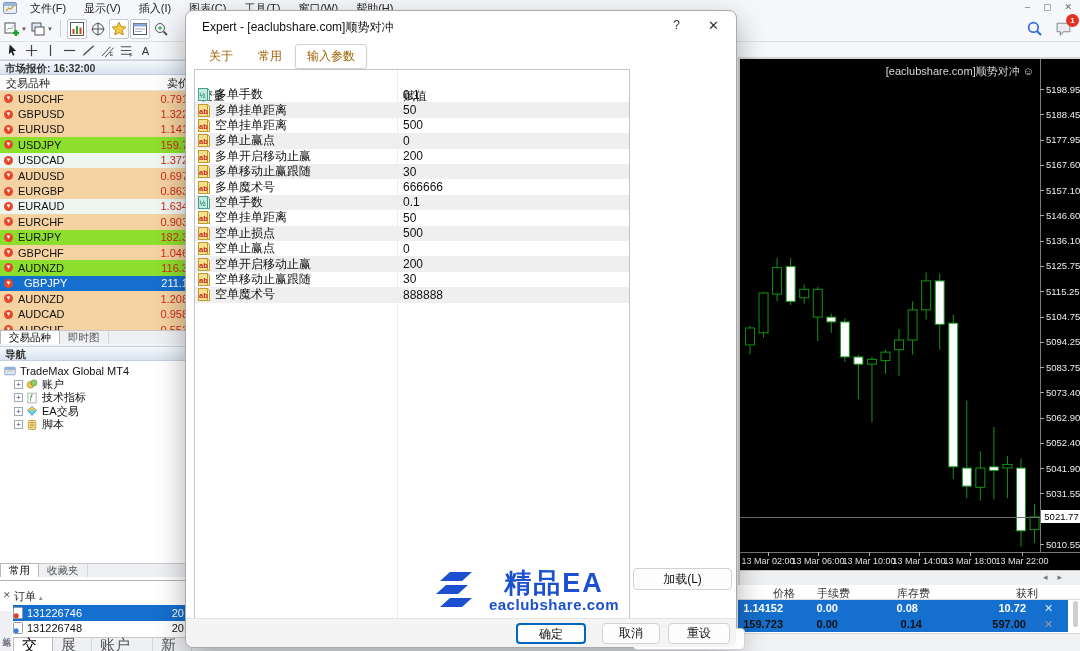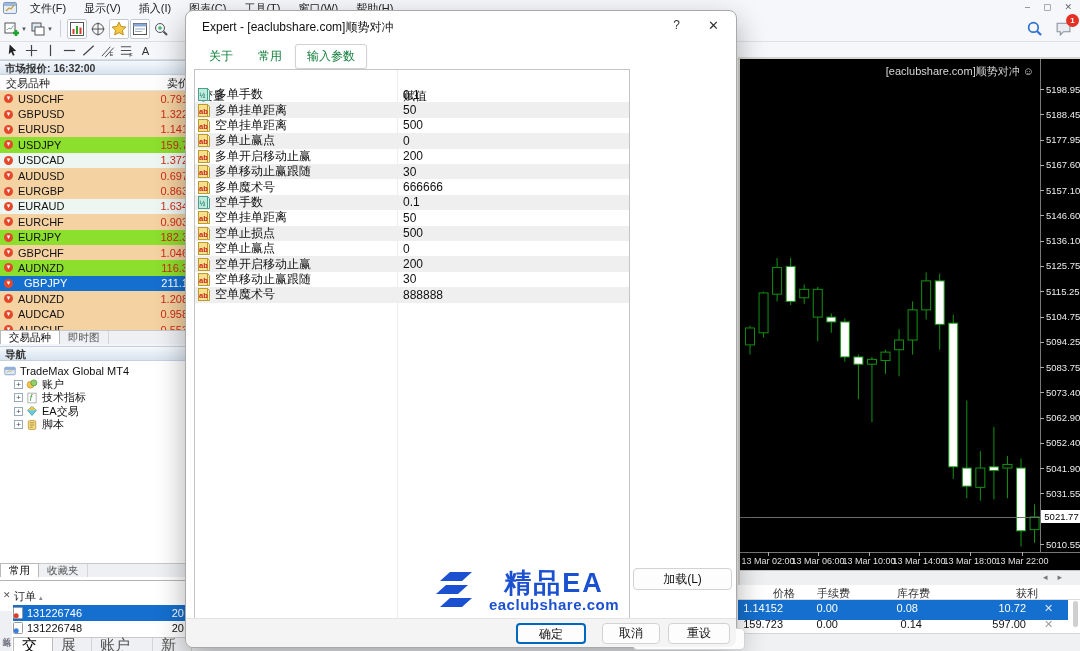--- a/index.html
+++ b/index.html
@@ -76,34 +76,34 @@
 .cur-line { position:absolute; left:0; width:300px; height:1px; background:#6f6f6f; }
 .txlabel { position:absolute; top:497px; color:#e0e0e0; font-size:9px; transform:translateX(-50%); white-space:nowrap; }
 .txtick { position:absolute; top:493px; width:1px; height:4px; background:#aaa; }
 .chart-scroll { position:absolute; left:0; right:0; bottom:0; height:15px; background:#eef0f2; border-top:1px solid #c6c6c6; }
 .cs-arrows { position:absolute; right:8px; top:1px; color:#777; font-size:9px; letter-spacing:10px; }
 
 
 .term-right { position:absolute; left:738px; top:585px; width:342px; height:66px; background:#fff; font-size:11px; }
 .tr-head { position:absolute; top:0; left:0; right:0; height:15px; border-bottom:1px solid #dcdcdc; color:#333; }
 .tr-head span, .tr-cell { position:absolute; text-align:right; }
-.tr-row { position:absolute; left:0; height:20px; line-height:16px; width:330px; }
+.tr-row { position:absolute; left:0; height:32px; line-height:16px; width:330px;font-weight:bold; }
 .tr-row.sel { background:#156fce; color:#fff; }
 .tr-close { position:absolute; left:306px; color:#9a9a9a; font-size:11px; }
 .tr-row.sel .tr-close { color:#dce7f5; }
 .tr-scroll { position:absolute; right:2px; top:16px; width:5px; height:26px; background:#cfcfcf; border-radius:3px; }
 .tr-below { position:absolute; left:0; right:0; top:48px; bottom:0; background:#f0f1f3; border-top:1px solid #d8d8d8; }
 
 
 .dialog { position:absolute; left:185px; top:10px; width:552px; height:638px; background:#fff; border:1px solid #a9a9a9; border-radius:8px; box-shadow:0 12px 30px rgba(0,0,0,.32); }
 .dlg-title { position:absolute; top:8px; left:16px; font-size:12px; color:#111; }
 .dlg-help { position:absolute; top:7px; right:56px; font-size:12px; color:#333; }
 .dlg-close { position:absolute; top:7px; right:17px; font-size:13px; color:#333; }
 .dlg-tabs { position:absolute; top:33px; left:11px; display:flex; font-size:12px; }
-.dlg-tab { padding:3px 11px; color:#15803d; border:1px solid transparent; border-radius:3px; margin-right:1px; }
+.dlg-tab { padding:3px 11px; color:#a16207; border:1px solid transparent; border-radius:3px; margin-right:1px; }
 .dlg-tab.active { border-color:#d2d2d2; background:#fff; box-shadow:0 1px 2px rgba(0,0,0,.08); }
 .dlg-table { position:absolute; left:8px; top:58px; width:436px; height:550px; border:1px solid #c4c4c4; font-size:12px; background:#fff; overflow:hidden; }
 .dlg-thead { position:absolute; top:17px; left:0; right:0; height:17px; border-bottom:1px solid #22c55e; }
 .dlg-thead .h1 { position:absolute; left:6px; top:1px; }
 .dlg-thead .h2 { position:absolute; left:208px; top:1px; }
 .dlg-vline { position:absolute; left:202px; top:0; bottom:0; width:1px; background:#ececec; }
 .param-row { position:absolute; left:0; right:0; height:15.4px; display:flex; align-items:center; }
 .param-row.alt { background:#efefef; }
 .param-row .picon { margin:0 5px 0 3px; flex:none; display:flex; }
 .param-val { position:absolute; left:208px; }

